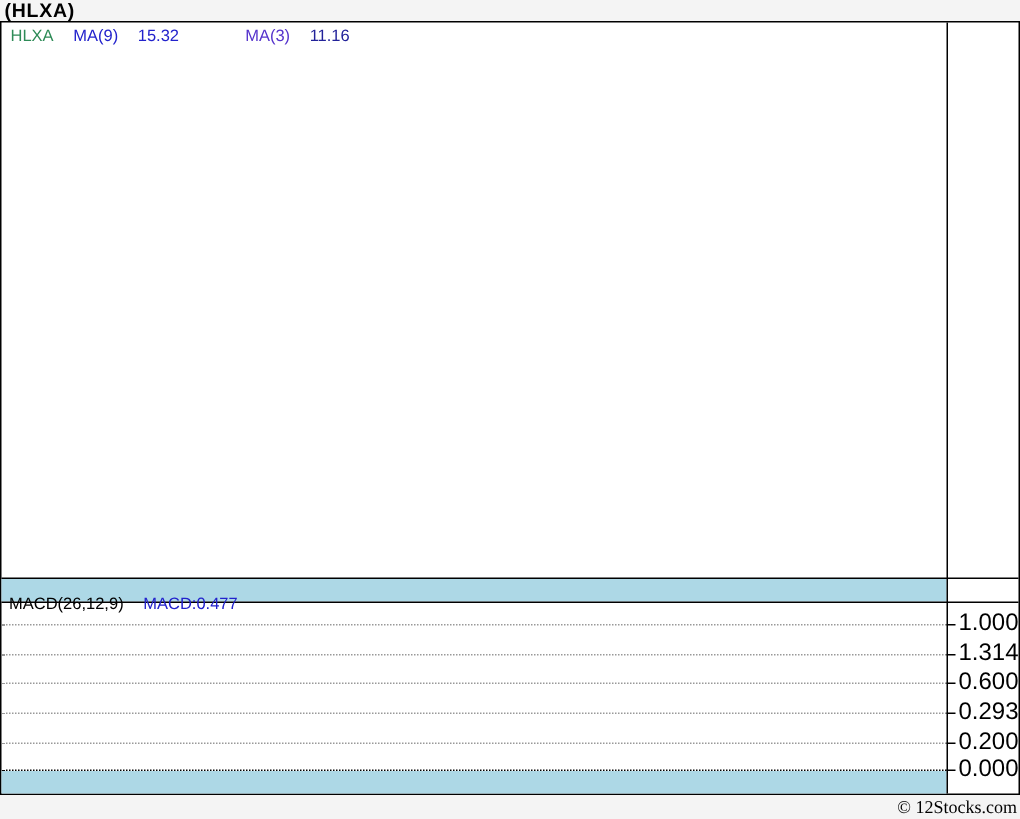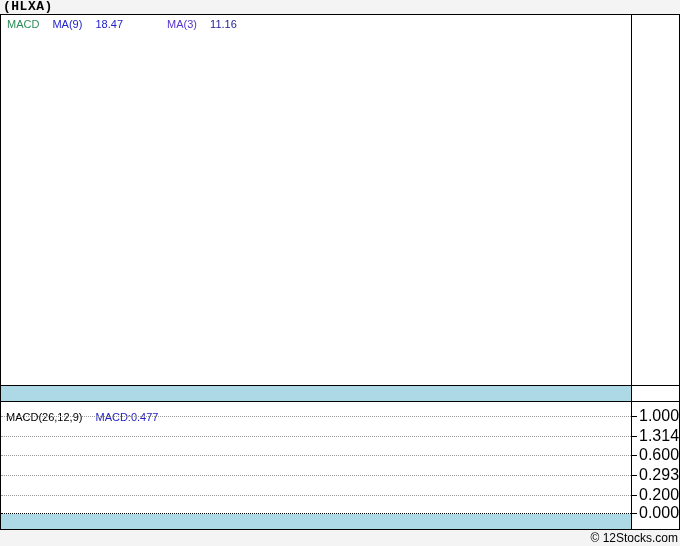--- a/index.html
+++ b/index.html
@@ -6,66 +6,66 @@
   body{
     width:680px;height:546px;
     background:var(--page_bg,#f4f4f4);
     font-family:"Liberation Sans", sans-serif;
     position:relative;overflow:hidden;
     color:var(--text,#000);
   }
   .abs{position:absolute;}
   #page-title{
     left:3px;top:0;height:14px;line-height:14px;
-    font-size:13px;font-weight:bold;letter-spacing:0.5px;font-family:Liberation Mono, monospace;
+    font-size:13px;font-weight:bold;letter-spacing:0.5px;
   }
   #chart-frame{
     left:0;top:14px;width:678px;height:514px;
     border:1px solid var(--border,#000);
     background:var(--panel_bg,#fff);
   }
   .v-divider{left:630px;top:0;width:1px;height:514px;background:var(--border,#000);}
   .h-line{left:0;width:678px;height:1px;background:var(--border,#000);}
   .cyan-band{left:0;width:630px;height:15px;background:var(--band_cyan,#add8e6);}
   .legend{font-size:11px;white-space:nowrap;}
   .legend span{margin-right:10px;}
   .sym{color:var(--legend_green,#2e8b57);}
   .blue{color:var(--legend_blue,#2222cc);}
   .purple{color:var(--legend_purple,#5533cc);margin-left:31px;}
   .navy{color:var(--legend_navy,#222299);}
   .gridline{left:0;width:630px;height:0;border-top:1px dotted var(--grid_gray,#999);}
   .zeroline{left:0;width:630px;height:0;border-top:1px dotted var(--border,#000);}
   .tick{left:630px;width:6px;height:1px;background:var(--border,#000);}
   .tick-label{left:638px;width:42px;height:14px;line-height:14px;font-size:16px;text-align:left;}
-  #footer{right:2px;top:531px;height:15px;line-height:15px;font-size:12px;}
+  #footer{right:2px;top:531px;height:15px;line-height:15px;font-size:12px;font-family:Liberation Serif, serif;}
 </style>
 </head>
 <body>
 
 <div class="abs" id="page-title">(HLXA)</div>
 
 <div class="abs" id="chart-frame">
 
   <div class="abs legend" style="left:6px;top:3px;">
-    <span class="sym">MACD</span>
+    <span class="sym">HLXA</span>
     <span class="blue">MA(9)</span>
-    <span class="blue">18.47</span>
+    <span class="blue">15.32</span>
     <span class="purple">MA(3)</span>
     <span class="navy">11.16</span>
   </div>
 
   <div class="abs" style="left:0;top:0;width:630px;height:370px;"></div>
 
   <div class="abs h-line" style="top:370px;"></div>
 
   <div class="abs cyan-band" style="top:371px;"></div>
 
   <div class="abs h-line" style="top:386px;"></div>
 
-  <div class="abs legend" style="left:5px;top:396px;">
+  <div class="abs legend" style="left:5px;top:382px;">
     <span>MACD(26,12,9)</span>
     <span class="blue">MACD:0.477</span>
   </div>
 
   <div class="abs gridline" style="top:401px;"></div>
   <div class="abs gridline" style="top:421px;"></div>
   <div class="abs gridline" style="top:440px;"></div>
   <div class="abs gridline" style="top:460px;"></div>
   <div class="abs gridline" style="top:480px;"></div>
   <div class="abs zeroline" style="top:498px;"></div>

